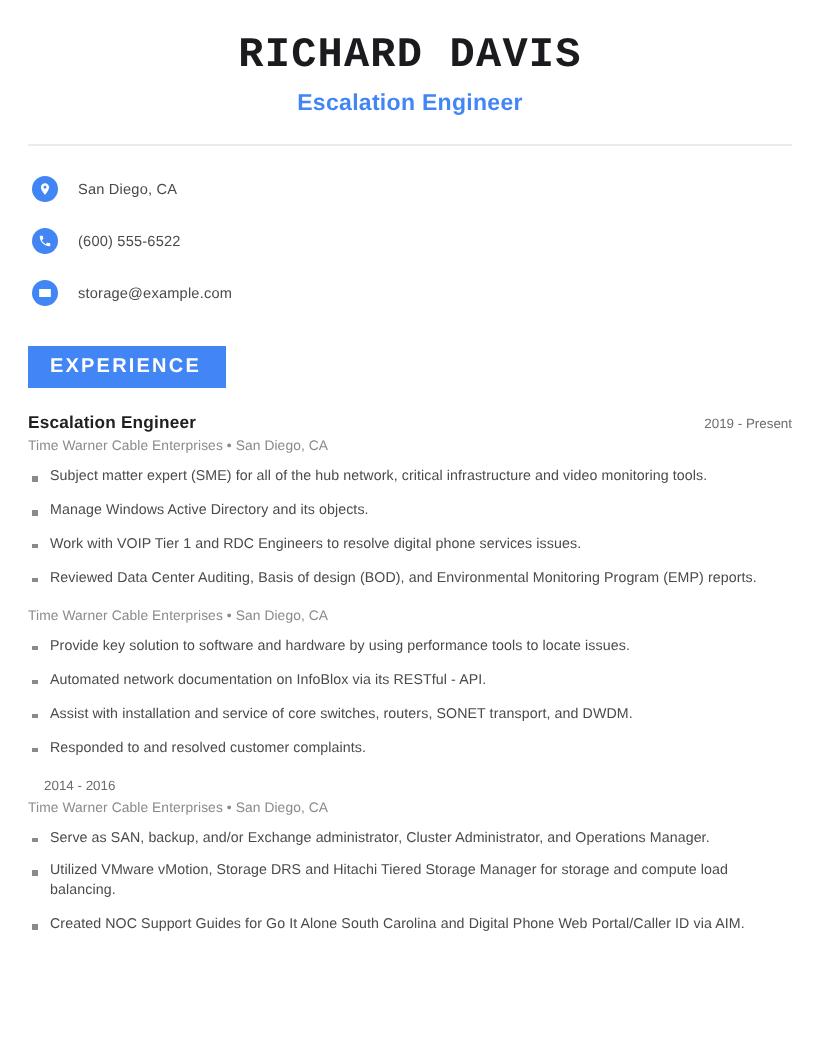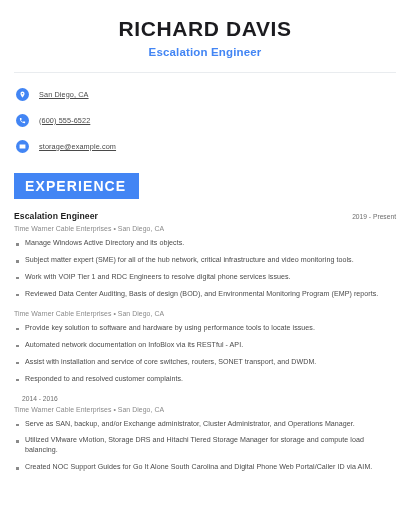--- a/index.html
+++ b/index.html
@@ -26,20 +26,21 @@
   .header {
     text-align: center;
     padding-top: 17px;
   }
   .name {
     font-size: 21px;
     font-weight: bold;
     letter-spacing: 0.6px;
     color: #1b1b1f;
     line-height: 1.15;
+    font-family: Liberation Mono, monospace;
   }
   .job-title {
     margin-top: 5px;
     font-size: 11.5px;
     font-weight: bold;
     color: #4285f4;
     letter-spacing: 0.15px;
   }
   .header-divider {
     margin-top: 14px;
@@ -67,30 +68,29 @@
     align-items: center;
     justify-content: center;
     flex: 0 0 auto;
     margin-right: 10px;
   }
   .c-icon svg { display: block; }
   .contact-text {
     font-size: 7.3px;
     color: #4a4a4a;
     letter-spacing: 0.1px;
-    text-decoration: underline;
   }
 
   
   .section { margin-top: 17px; }
   .badge {
     display: inline-block;
     background: #4285f4;
     color: #ffffff;
-    font-size: 14px;
+    font-size: 10px;
     font-weight: bold;
     letter-spacing: 1.1px;
     padding: 5px 13px 5px 11px;
   }
 
   
   .jobs { margin-top: 12px; }
   .job { margin-bottom: 10px; }
   .job-head {
     display: flex;
@@ -186,22 +186,22 @@
 
     <div class="jobs">
 
       <div class="job">
         <div class="job-head">
           <span class="job-role">Escalation Engineer</span>
           <span class="job-dates">2019 - Present</span>
         </div>
         <div class="job-company">Time Warner Cable Enterprises  •  San Diego, CA</div>
         <ul class="bullets">
+          <li class="bullet">Subject matter expert (SME) for all of the hub network, critical infrastructure and video monitoring tools.</li>
           <li class="bullet">Manage Windows Active Directory and its objects.</li>
-          <li class="bullet">Subject matter expert (SME) for all of the hub network, critical infrastructure and video monitoring tools.</li>
           <li class="bullet">Work with VOIP Tier 1 and RDC Engineers to resolve digital phone services issues.</li>
           <li class="bullet">Reviewed Data Center Auditing, Basis of design (BOD), and Environmental Monitoring Program (EMP) reports.</li>
         </ul>
       </div>
 
       <div class="job">
         <div class="job-company">Time Warner Cable Enterprises  •  San Diego, CA</div>
         <ul class="bullets">
           <li class="bullet">Provide key solution to software and hardware by using performance tools to locate issues.</li>
           <li class="bullet">Automated network documentation on InfoBlox via its RESTful - API.</li>

